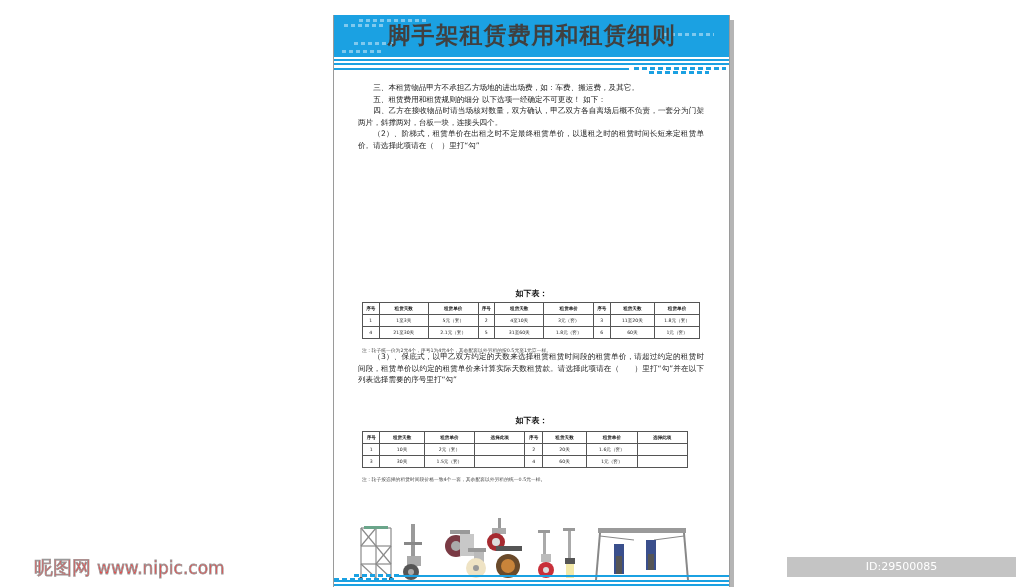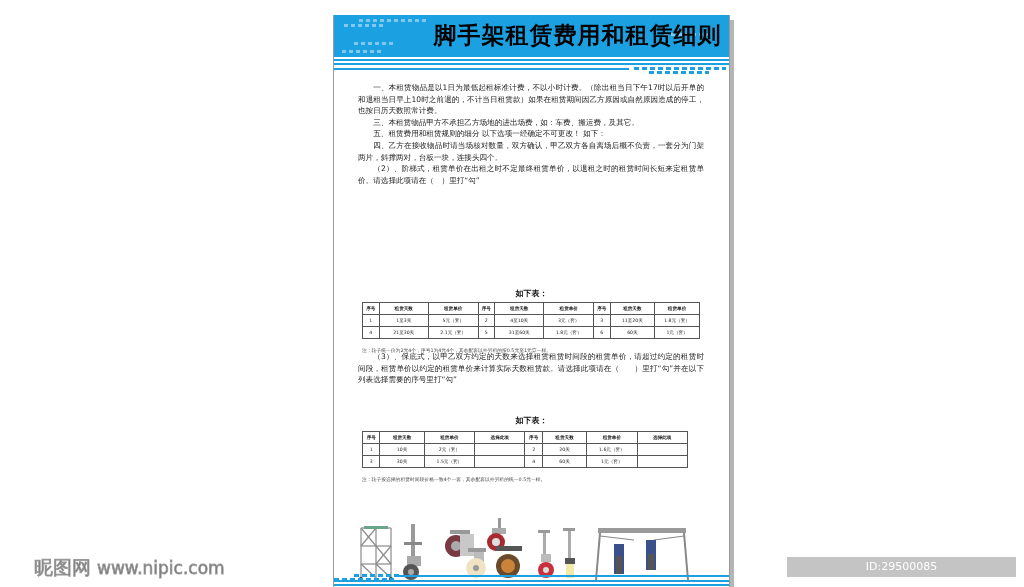--- a/index.html
+++ b/index.html
@@ -14,23 +14,22 @@
     .shadow {
       position: absolute; left: 729px; top: 20px; width: 5px; height: 567px; background: #b5b5b5;
     }
     .header {
       position: absolute; left: 0; top: 0; width: 395px; height: 42px; background: #1ba1e2;
       overflow: hidden;
     }
     .header .dots { position: absolute; height: 3px; background-image: repeating-linear-gradient(90deg, #7fc9ee 0 4px, transparent 4px 7px); }
     .title {
       position: absolute; left: 0; top: 5px; width: 395px; text-align: center;
-      color: #000000; font-weight: bold; font-size: 23px; letter-spacing: 1px;
-      font-family: "DejaVu Sans", sans-serif;
-      margin-left: 46px;
+      color: #404040; font-weight: bold; font-size: 23px; letter-spacing: 1px;
+      font-family: "DejaVu Sans", sans-serif;
     }
     .hline { position: absolute; left: 0; background: #1ba1e2; }
     .dline { position: absolute; height: 3px; background-image: repeating-linear-gradient(90deg, #1ba1e2 0 5px, transparent 5px 8px); }
     .body-text {
       position: absolute; left: 24px; top: 67px; width: 346px;
       font-size: 7.6px; line-height: 11.6px; color: #222;
       font-family: "DejaVu Sans", sans-serif;
     }
     .body-text p { margin: 0; text-indent: 2em; text-align: justify; }
     .tbl-title {
@@ -43,21 +42,21 @@
     table.rent td {
       border: 1px solid #555; text-align: center; height: 11px; padding: 0;
     }
     table.rent tr.head td { font-weight: bold; }
     .note { position: absolute; font-size: 4.8px; color: #444; }
     .products {
       position: absolute; left: 20px; top: 495px; width: 355px; height: 72px;
     }
     .prod { position: absolute; }
     .watermark {
-      position: absolute; left: 34px; top: 555px; font-size: 19px; color: #737373;
+      position: absolute; left: 34px; top: 555px; font-size: 19px; color: #ef4444;
       -webkit-text-stroke: 0.8px #9a9a9a; font-family: "DejaVu Sans", sans-serif; letter-spacing: 0;
     }
     .watermark .url { font-size: 17px; margin-left: 6px; }
     .idbox {
       position: absolute; left: 787px; top: 557px; width: 229px; height: 20px; background: #c4c4c4;
       color: #fff; font-size: 11px; line-height: 20px; text-align: center;
       font-family: "DejaVu Sans", sans-serif;
     }
   </style>
 </head>
@@ -74,21 +73,20 @@
     <div class="dots" style="left:330px;top:18px;width:50px;"></div>
     <div class="title">脚手架租赁费用和租赁细则</div>
   </div>
   <div class="hline" style="top:44px;width:395px;height:2px;"></div>
   <div class="hline" style="top:48px;width:395px;height:2px;"></div>
   <div class="hline" style="top:53px;width:295px;height:2px;"></div>
   <div class="dline" style="left:300px;top:52px;width:92px;"></div>
   <div class="dline" style="left:315px;top:56px;width:60px;"></div>
 
   <div class="body-text">
-    <p>一、本租赁物品是以1日为最低起租标准计费，不以小时计费。（除出租当日下午17时以后开单的和退租当日早上10时之前退的，不计当日租赁款）如果在租赁期间因乙方原因或自然原因造成的停工，也按日历天数照常计费。</p>
     <p>三、本租赁物品甲方不承担乙方场地的进出场费，如：车费、搬运费，及其它。</p>
     <p>五、租赁费用和租赁规则的细分 以下选项一经确定不可更改！ 如下：</p>
     <p>四、乙方在接收物品时请当场核对数量，双方确认，甲乙双方各自离场后概不负责，一套分为门架两片，斜撑两对，台板一块，连接头四个。</p>
     <p>（2）、阶梯式，租赁单价在出租之时不定最终租赁单价，以退租之时的租赁时间长短来定租赁单价。请选择此项请在（　）里打“勾”</p>
   </div>
 
   <div class="tbl-title" style="top:273px;">如下表：</div>
   <table class="rent" style="left:28px;top:287px;width:338px;">
     <tbody>
         <tr class="head">

